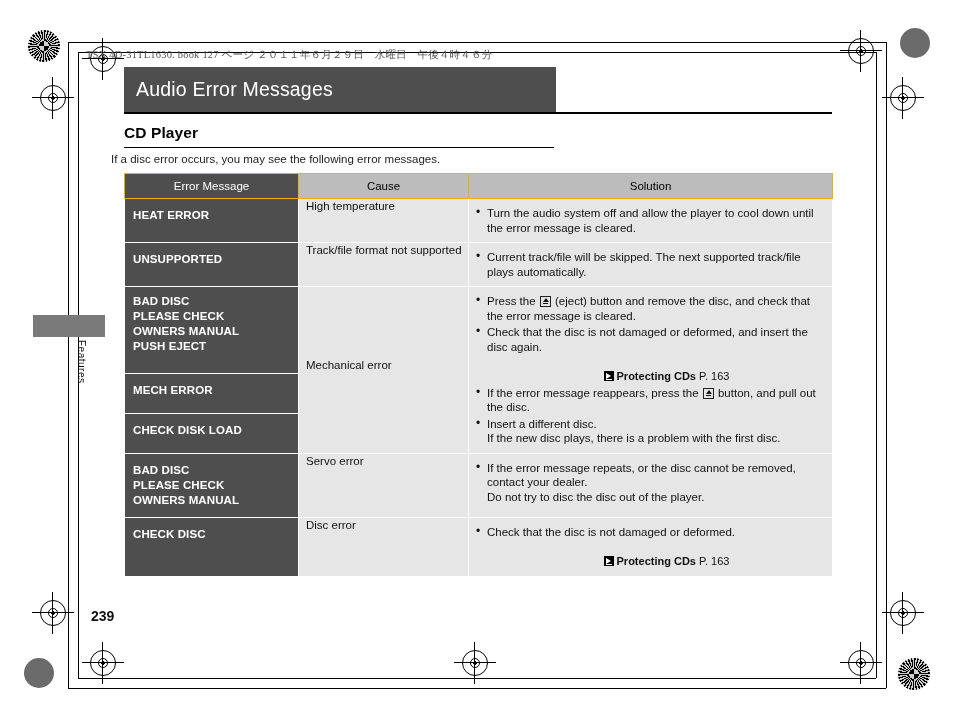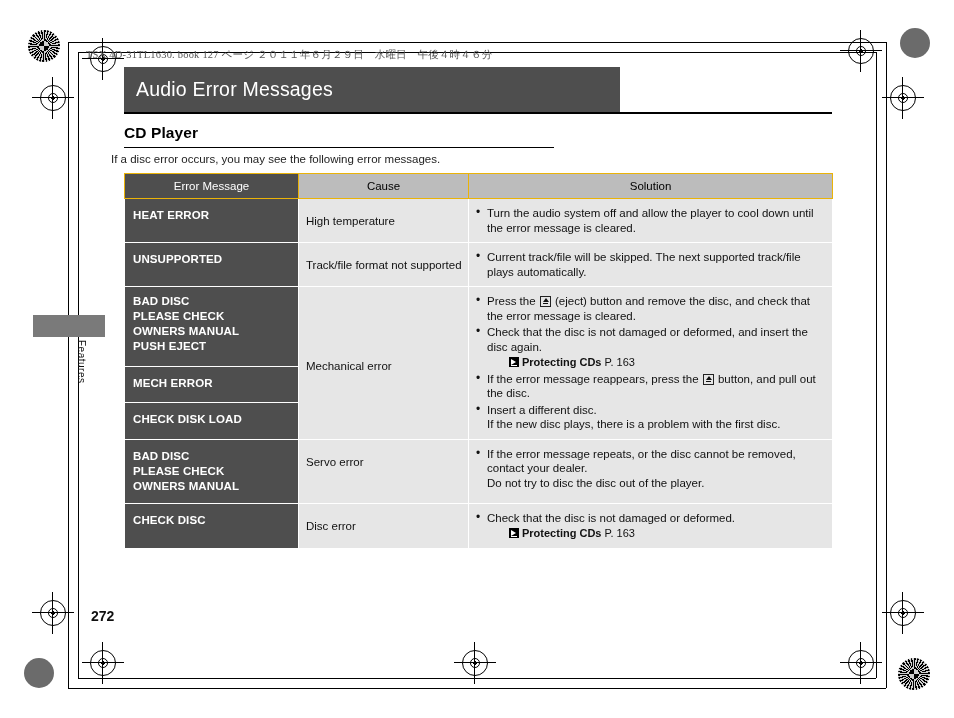--- a/index.html
+++ b/index.html
@@ -63,21 +63,21 @@
     color: #555555;
     white-space: nowrap;
     letter-spacing: .2px;
   }
 
   
   .title-bar {
     position: absolute;
     left: 124px;
     top: 67px;
-    width: 496px;
+    width: 432px;
     height: 45px;
     background: #4e4e4e;
     display: flex;
     align-items: center;
   }
   .title-bar .title-text {
     color: #ffffff;
     font-size: 19.5px;
     font-weight: 400;
     padding-left: 12px;
@@ -153,21 +153,21 @@
     padding: 7px 0 7px 8px;
     line-height: 15px;
     letter-spacing: .1px;
     margin-top: 26px;
   }
   .cell-key.one { padding-top: 9px; padding-bottom: 9px; }
   .cell-cause {
     background: #e6e6e6;
     color: #111;
     font-size: 11.5px;
-    padding: 15px 6px 8px 7px;
+    padding: 0 6px 8px 7px;
     line-height: 15px;
     margin-left: 16px;
   }
   .cell-cause.mid { vertical-align: middle; }
   .cell-sol {
     background: #e6e6e6;
     color: #111;
     font-size: 11.5px;
     padding: 7px 8px 7px 6px;
     line-height: 14.5px;
@@ -187,22 +187,23 @@
     top: -1px;
     font-size: 12px;
     line-height: 15px;
   }
   .sub-line { display: block; }
 
   
   .ref {
     display: block;
     margin-left: 22px;
-    margin-top: 1px;
+    margin-top: 15px;
     white-space: nowrap;
+    text-align: center;
   }
   .ref-icon {
     display: inline-block;
     width: 10px; height: 10px;
     background: #000;
     position: relative;
     vertical-align: -1px;
     margin-right: 3px;
   }
   .ref-icon::before {
@@ -405,13 +406,13 @@
             <li>Check that the disc is not damaged or deformed.<span class="ref"><span class="ref-icon"></span><b>Protecting CDs</b><span class="pg"> P. 163</span></span></li>
           </ul>
         </td>
       </tr>
     </tbody>
 </table>
 
 <div class="side-tab"></div>
 <div class="side-label">Features</div>
 
-<div class="pageno">272</div>
+<div class="pageno">239</div>
 
 </body></html>

